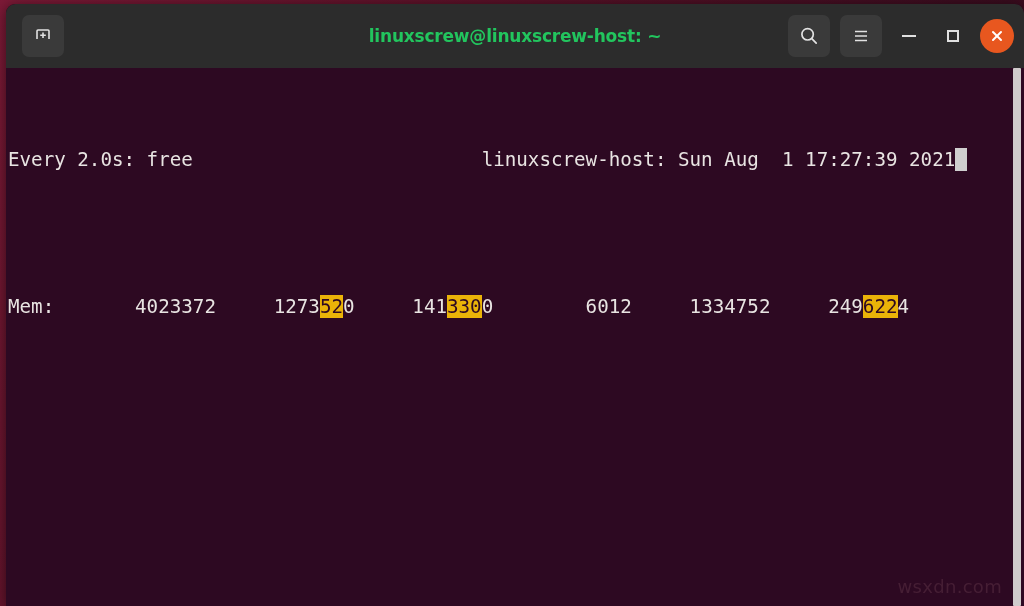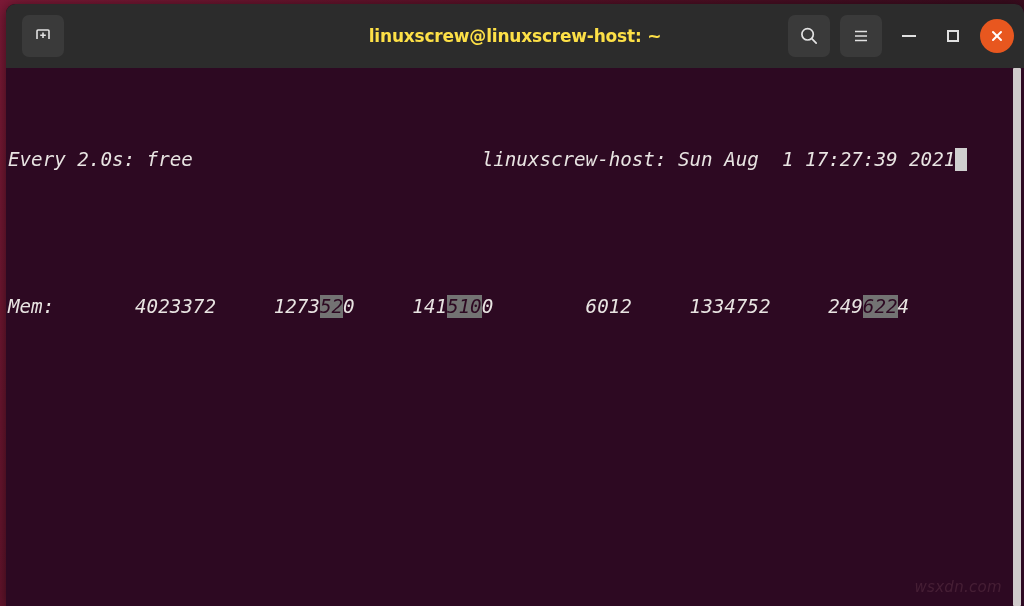--- a/index.html
+++ b/index.html
@@ -58,21 +58,21 @@
   #new-tab-btn { margin-left: 6px; }
 
   #title-text {
     position: absolute;
     left: 0;
     right: 0;
     text-align: center;
     font-family: "DejaVu Sans", sans-serif;
     font-size: 17px;
     font-weight: bold;
-    color: #fde047;
+    color: #22c55e;
     letter-spacing: -0.2px;
     pointer-events: none;
   }
 
   #tb-right {
     margin-left: auto;
     display: flex;
     align-items: center;
     gap: 10px;
     z-index: 2;
@@ -106,31 +106,30 @@
     position: relative;
     height: 538px;
     background: #2d0922;
     padding: 6px 0 0 2px;
     font-family: "DejaVu Sans Mono", monospace;
     font-size: 19.2px;
     line-height: 24.6px;
     color: #e8e4e2;
     white-space: pre;
     overflow: hidden;
-    font-style: italic;
   }
 
   .term-line {
     white-space: pre;
     display: block;
     height: 24.6px;
   }
 
   .hl {
-    background: #737373;
+    background: #eab308;
     color: #2d0922;
   }
 
   .cursor-block {
     background: #cfcfcf;
     color: #2d0922;
   }
 
   #scrollbar {
     position: absolute;
@@ -141,21 +140,21 @@
     background: #cfcbcb;
     border-radius: 1px;
     cursor: pointer;
   }
 
   #watermark {
     position: absolute;
     right: 22px;
     bottom: 6px;
     font-family: "DejaVu Sans", sans-serif;
-    font-size: 15px;
+    font-size: 18px;
     color: #4a2238;
     opacity: 0.85;
     letter-spacing: 0.3px;
     pointer-events: none;
   }
 </style>
 </head>
 <body>
 
 <div id="desktop">
@@ -206,20 +205,20 @@
           </svg>
         </div>
 
       </div>
     </div>
 
     <div id="terminal">
 
       <div class="term-line" id="watch-header-line">Every 2.0s: free                         linuxscrew-host: Sun Aug  1 17:27:39 2021<span class="cursor-block"> </span></div>
       <div class="term-line" id="blank-line-1"></div>
-      <div class="term-line" id="table-row-0">Mem:       4023372     1273<span class="hl">52</span>0     141<span class="hl">510</span>0        6012     1334752     249<span class="hl">622</span>4</div>
+      <div class="term-line" id="table-row-0">Mem:       4023372     1273<span class="hl">52</span>0     141<span class="hl">330</span>0        6012     1334752     249<span class="hl">622</span>4</div>
 
       <div id="scrollbar"></div>
       <div id="watermark">wsxdn.com</div>
     </div>
 
   </div>
 </div>
 
 </body></html>

